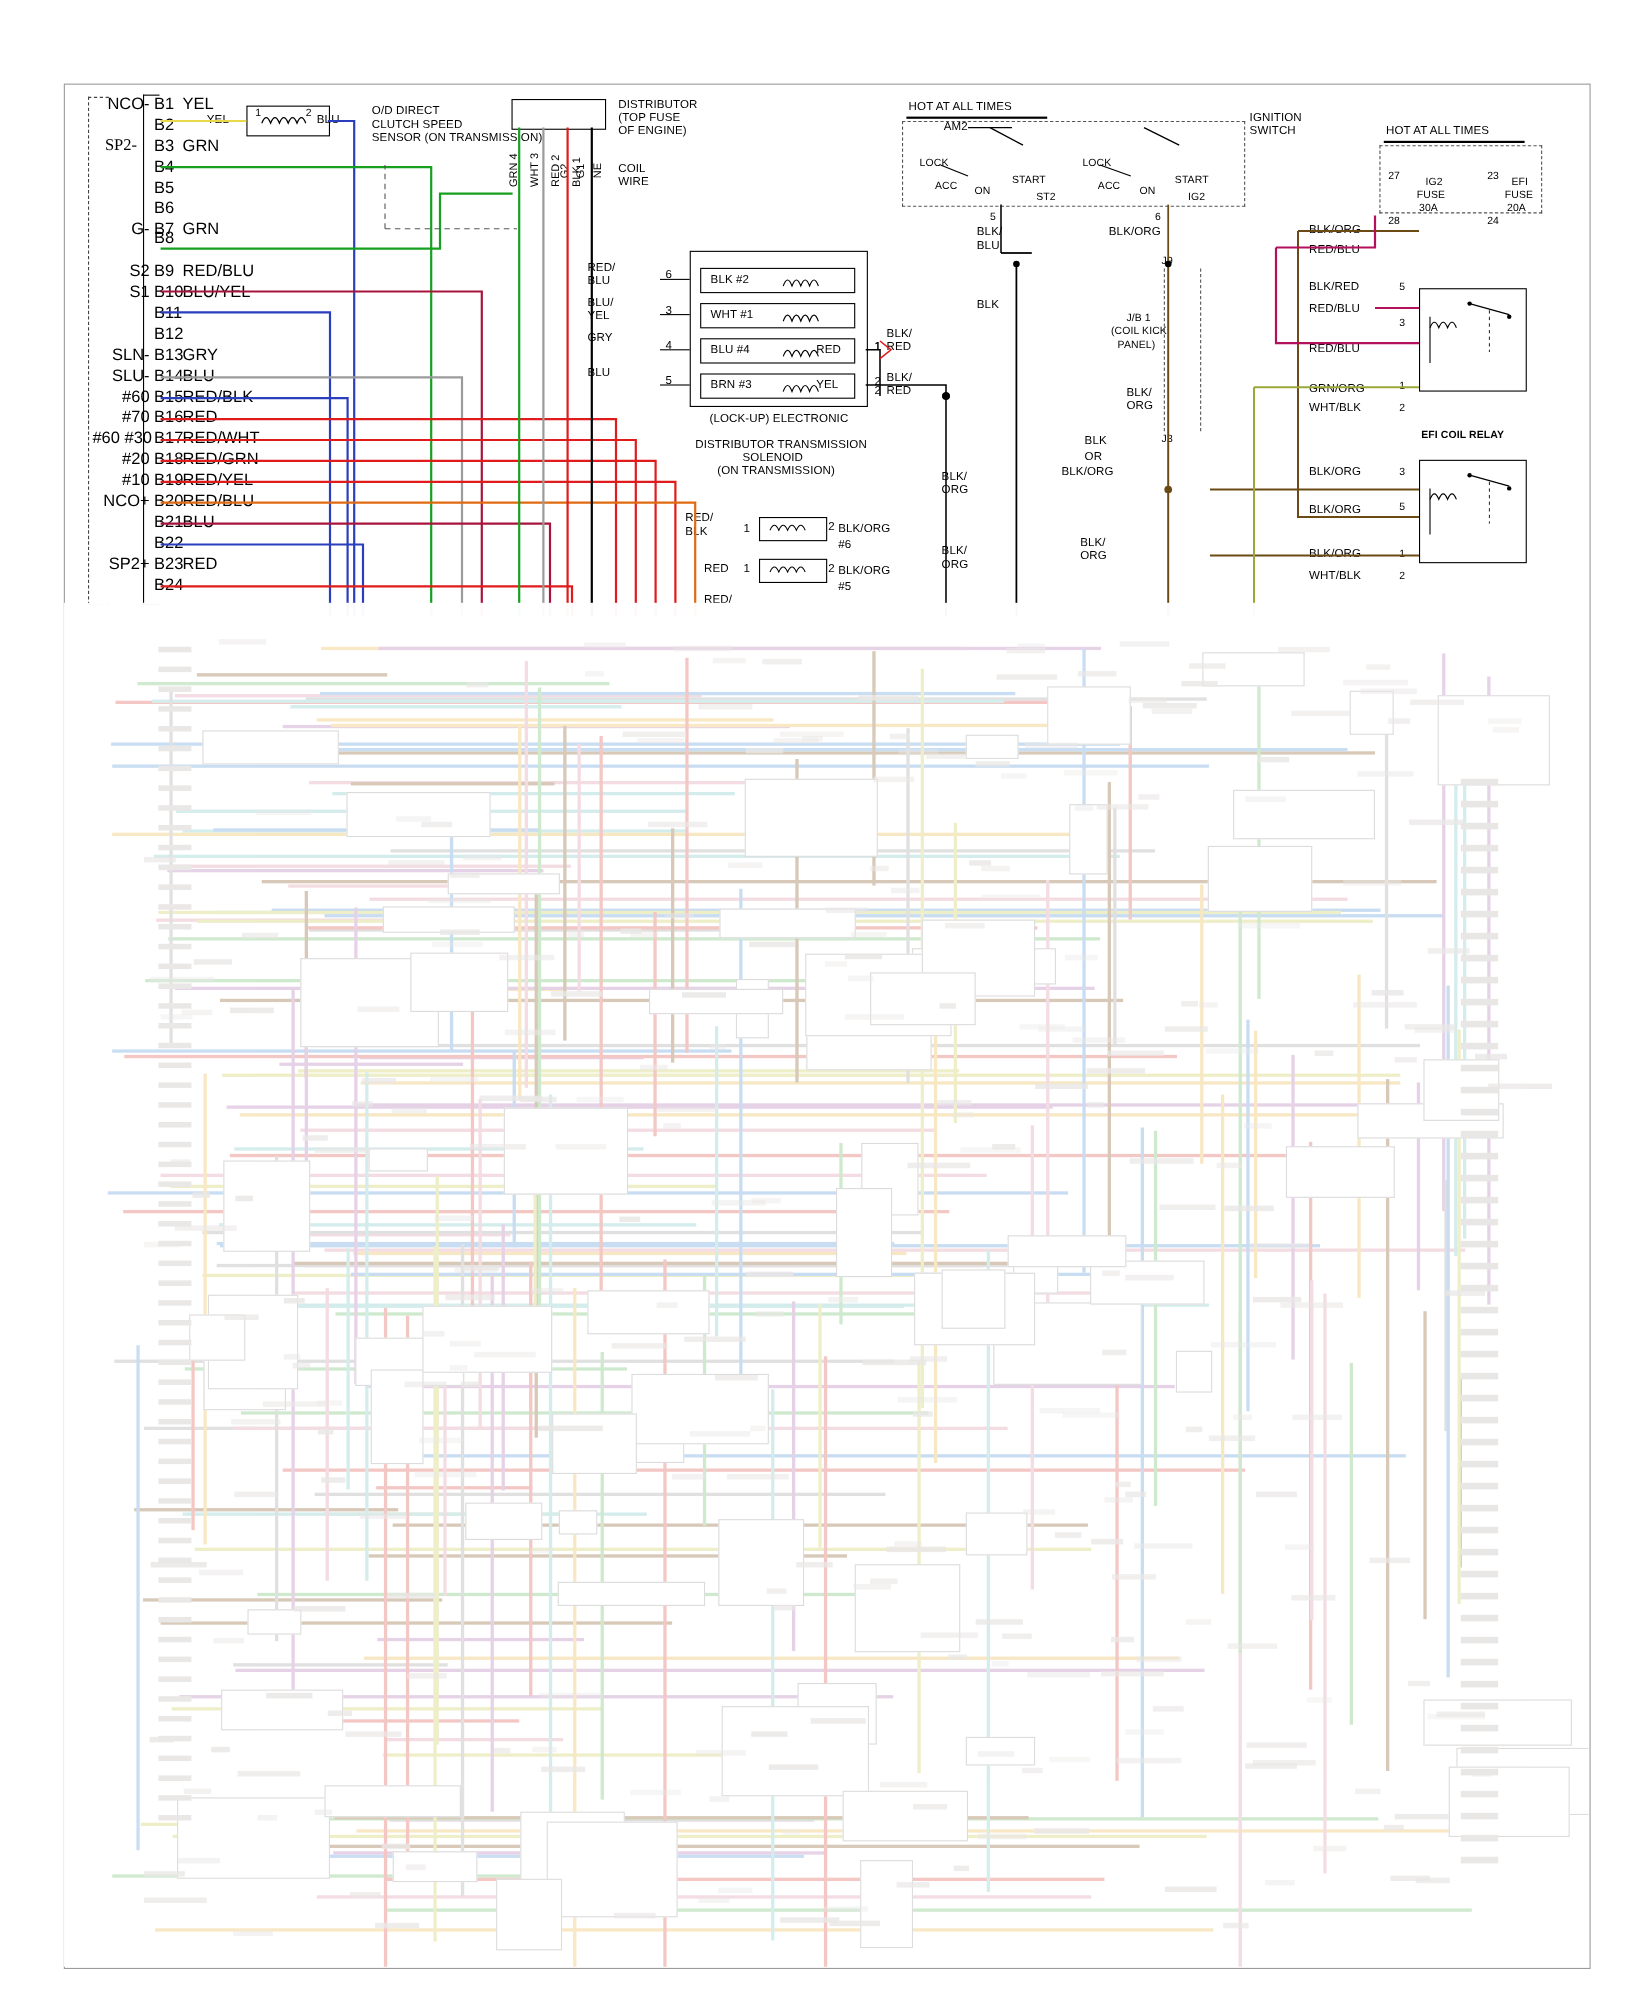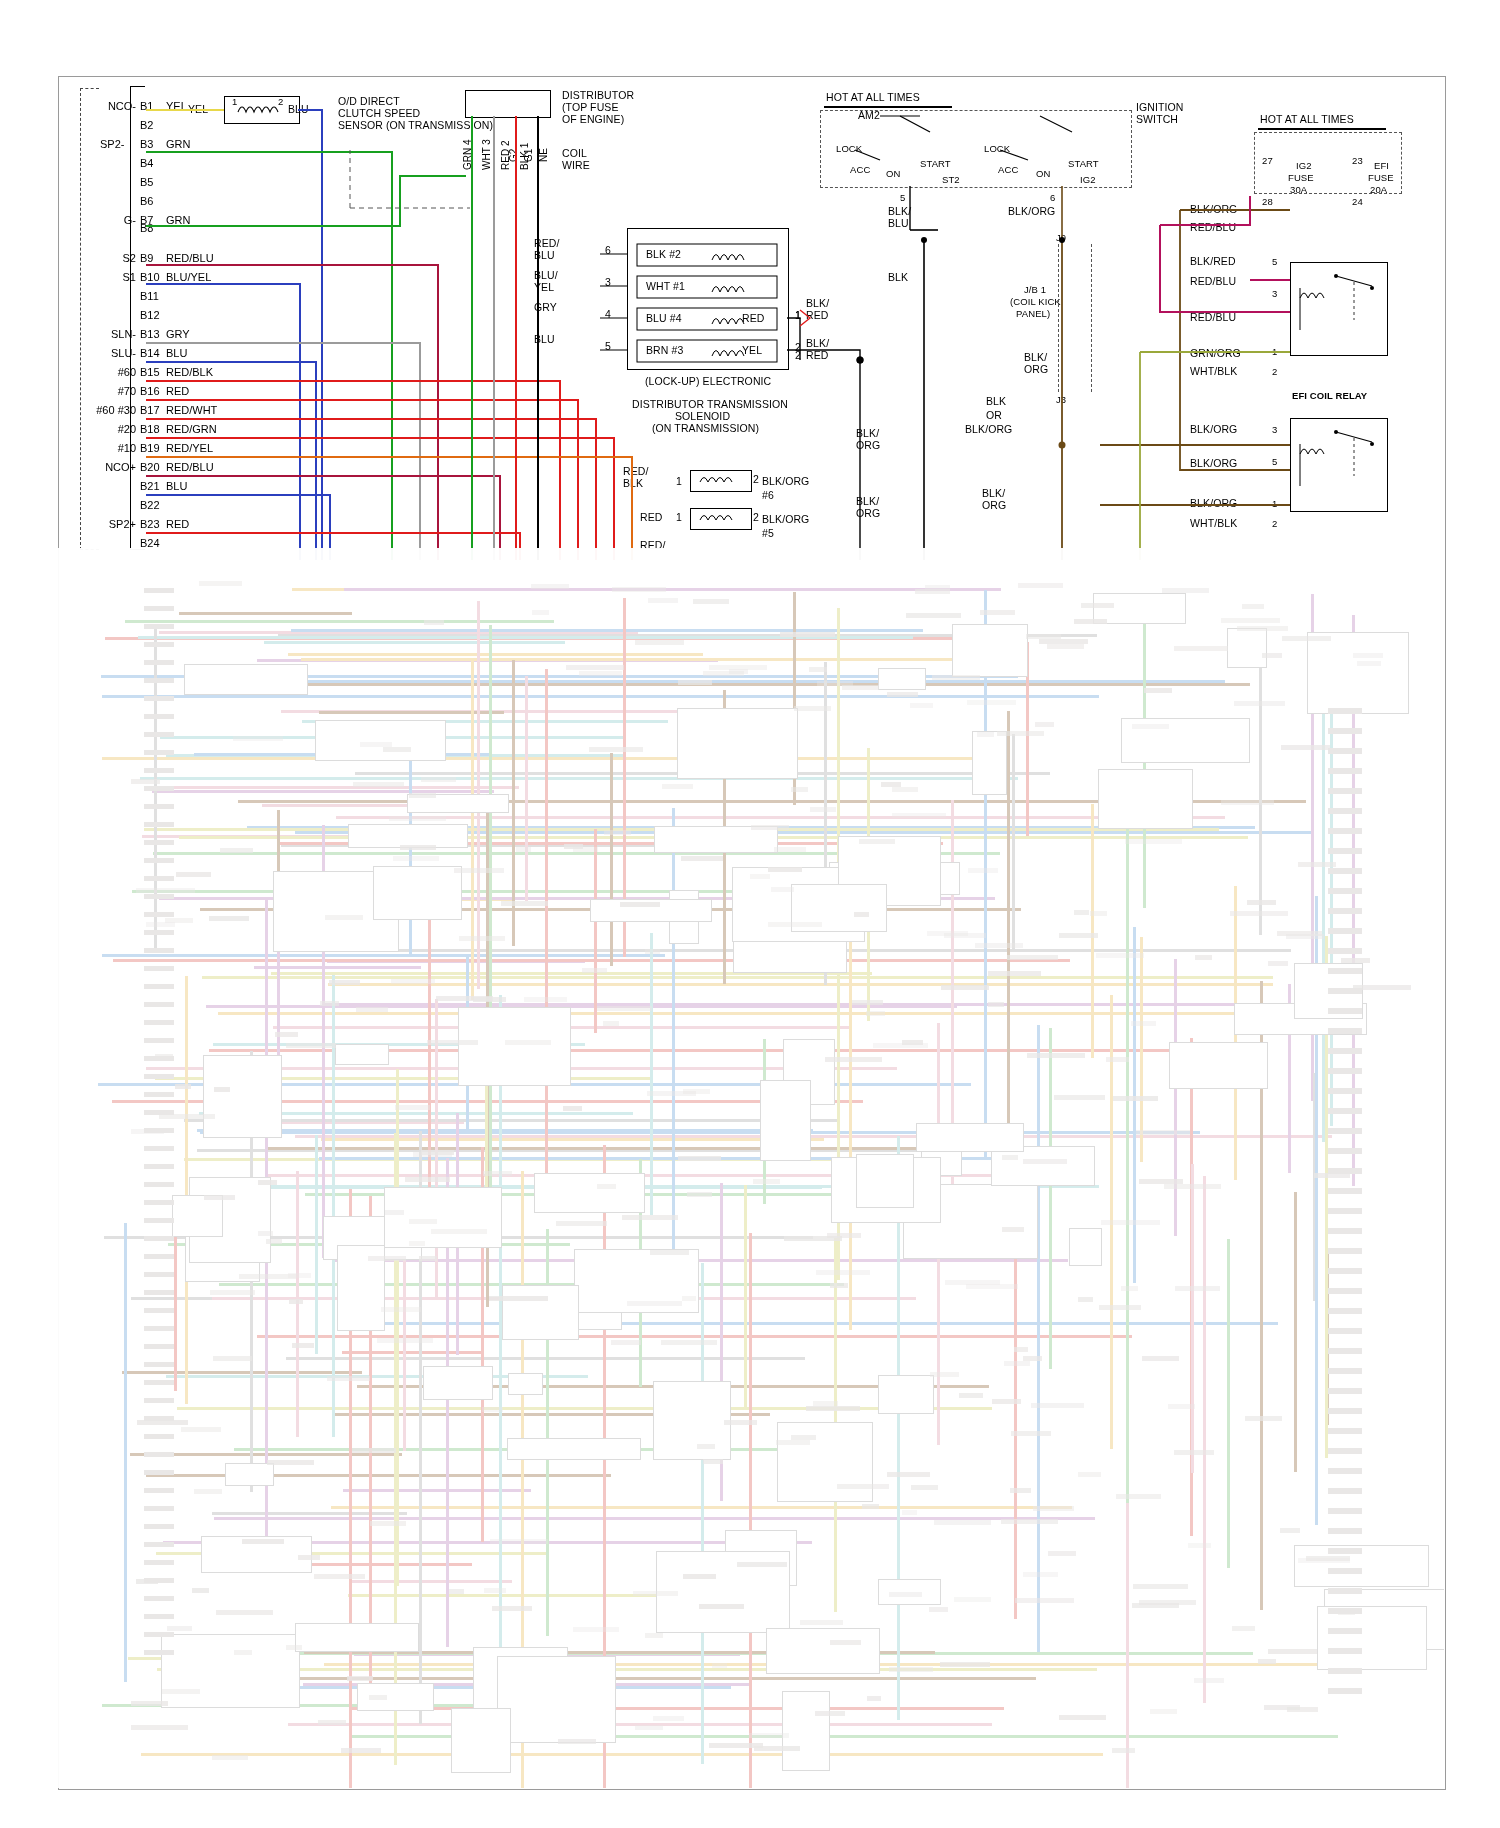--- a/index.html
+++ b/index.html
@@ -66,21 +66,21 @@
     font-size: 10px;
     white-space: nowrap;
     transform-origin: left top;
     transform: rotate(-90deg);
   }
   .hw { position: absolute; height: 2px; }
   .box { position: absolute; border: 1px solid #000; background: transparent; }
   .dbox { position: absolute; border: 1px dashed #555; }
 
   
-  .pinrow { position: absolute; font-size: 11px; margin-top: 14px; }
+  .pinrow { position: absolute; font-size: 15px; }
   .conn-bracket {
     position: absolute;
     border: 1px dashed #444;
   }
   svg.ov { position: absolute; left:0; top:0; overflow: visible; }
 </style>
 </head>
 <body>
 
 <div id="sheet">
@@ -113,21 +113,21 @@
         <div class="pinrow" style="left: 0px; top: 342px; white-space: nowrap;"><span style="display: inline-block; width: 26px;">B19</span><span>RED/YEL</span></div>
         <div class="pinrow" style="left: 0px; top: 361px; white-space: nowrap;"><span style="display: inline-block; width: 26px;">B20</span><span>RED/BLU</span></div>
         <div class="pinrow" style="left: 0px; top: 380px; white-space: nowrap;"><span style="display: inline-block; width: 26px;">B21</span><span>BLU</span></div>
         <div class="pinrow" style="left: 0px; top: 399px; white-space: nowrap;"><span style="display: inline-block; width: 26px;">B22</span><span></span></div>
         <div class="pinrow" style="left: 0px; top: 418px; white-space: nowrap;"><span style="display: inline-block; width: 26px;">B23</span><span>RED</span></div>
         <div class="pinrow" style="left: 0px; top: 437px; white-space: nowrap;"><span style="display: inline-block; width: 26px;">B24</span><span></span></div>
       </div>
 
     <div id="signal-column" style="position:absolute; left:84px; top:86px; width:56px;">
         <div class="pinrow" style="left: 0px; top: 0px; width: 52px; text-align: right; white-space: nowrap;">NCO-</div>
-        <div class="pinrow" style="left: 16px; top: 38px; width: 52px; text-align: left; white-space: nowrap;">SP2-</div>
+        <div class="pinrow" style="left: 0px; top: 38px; width: 52px; text-align: center; white-space: nowrap; font-family: Liberation Serif, serif;">SP2-</div>
         <div class="pinrow" style="left: 0px; top: 114px; width: 52px; text-align: right; white-space: nowrap;">G-</div>
         <div class="pinrow" style="left: 0px; top: 152px; width: 52px; text-align: right; white-space: nowrap;">S2</div>
         <div class="pinrow" style="left: 0px; top: 171px; width: 52px; text-align: right; white-space: nowrap;">S1</div>
         <div class="pinrow" style="left: 0px; top: 228px; width: 52px; text-align: right; white-space: nowrap;">SLN-</div>
         <div class="pinrow" style="left: 0px; top: 247px; width: 52px; text-align: right; white-space: nowrap;">SLU-</div>
         <div class="pinrow" style="left: 0px; top: 266px; width: 52px; text-align: right; white-space: nowrap;">#60</div>
         <div class="pinrow" style="left: 0px; top: 285px; width: 52px; text-align: right; white-space: nowrap;">#70</div>
         <div class="pinrow" style="left: 0px; top: 304px; width: 52px; text-align: right; white-space: nowrap;">#60 #30</div>
         <div class="pinrow" style="left: 0px; top: 323px; width: 52px; text-align: right; white-space: nowrap;">#20</div>
         <div class="pinrow" style="left: 0px; top: 342px; width: 52px; text-align: right; white-space: nowrap;">#10</div>

